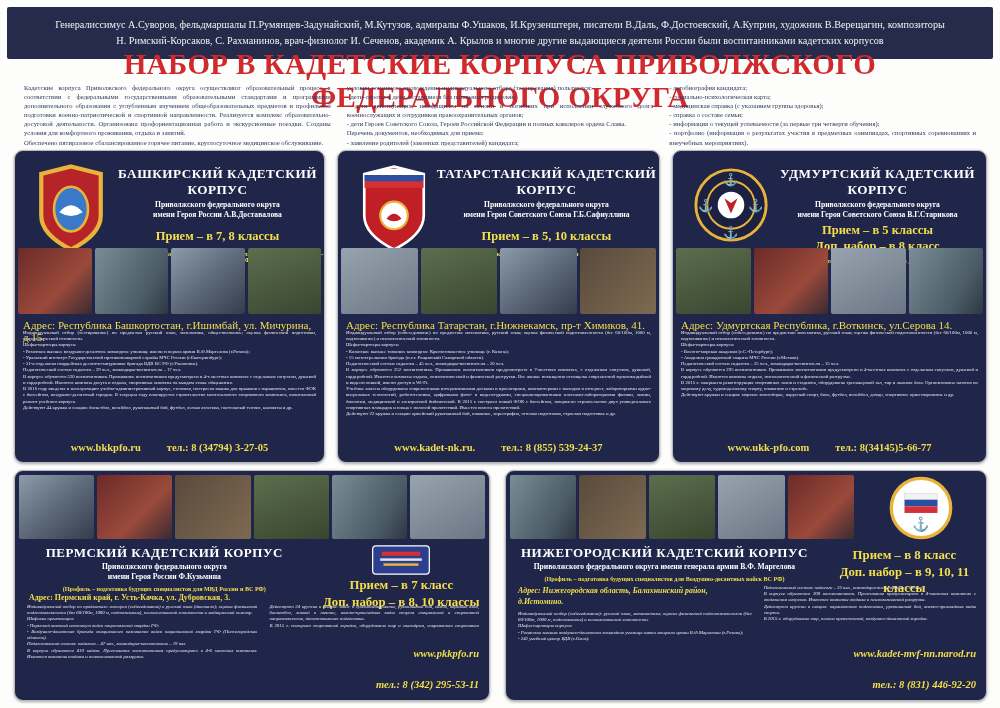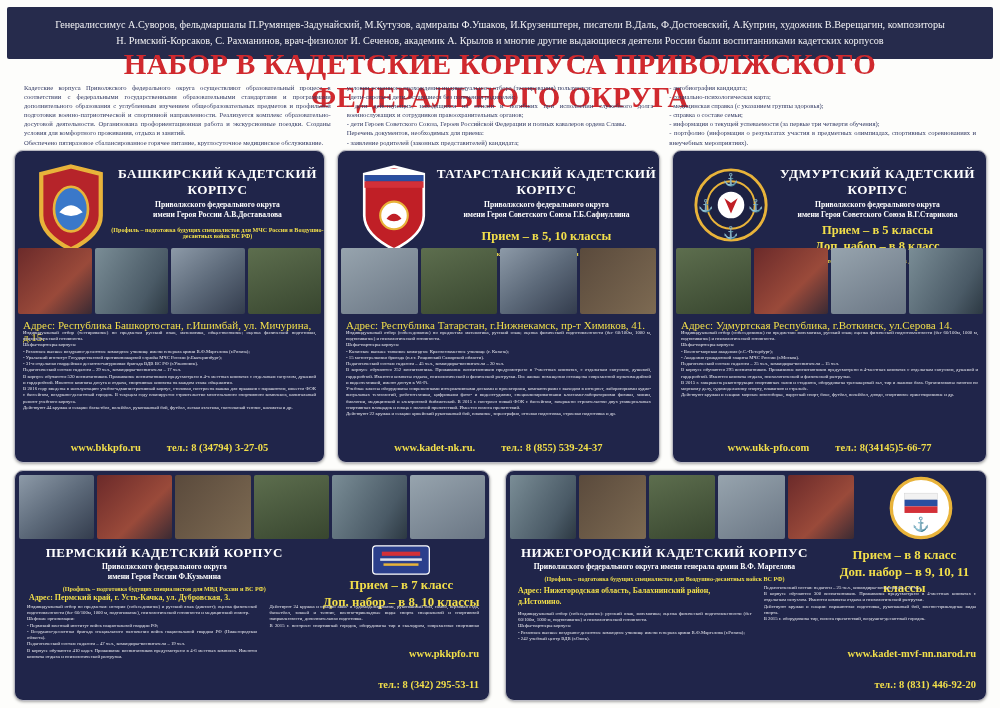--- a/index.html
+++ b/index.html
@@ -56,21 +56,21 @@
   .bh{position:absolute;left:0;top:74px;width:100%;display:flex;justify-content:center;}
   .bh-left{width:63%;text-align:center;}
   #p-nn .bh-left{width:66%;}
   .bh-right{width:37%;text-align:center;}
   #p-nn .bh-right{width:34%;}
   .bh .ptitle{font-size:13px;}
   .bh .sub{margin-top:1px;}
   .bh .prof{margin-top:4px;}
   .bh .adm{margin-top:2px;font-size:12.8px;}
   .emblem-perm{width:66px;height:30px;margin:0 auto 2px auto;}
-  .cols{position:absolute;left:12px;right:10px;top:133px;bottom:7px;display:flex;gap:12px;}
+  .cols{position:absolute;left:12px;right:10px;top:133px;bottom:7px;display:flex;gap:12px;font-style:italic;}
   #p-nn .cols{top:114px;}
   .colL{flex:1.1;display:flex;flex-direction:column;}
   .colR{flex:1;display:flex;flex-direction:column;}
   .fine2{font-size:4.8px;line-height:1.3;color:#e9e9f0;white-space:pre-line;
          text-align:justify;overflow:hidden;flex:1;}
   .addr2{font-size:7.9px;font-weight:bold;color:#f2df4a;line-height:1.45;
          white-space:pre-line;margin-bottom:3px;}
   #p-perm .addr2{position:absolute;left:14px;top:121px;margin:0;}
   .pfoot2{text-align:right;font-size:10.5px;font-weight:bold;color:#f2df4a;line-height:1.5;
           margin-top:2px;white-space:pre-line;}
@@ -114,20 +114,21 @@
       <svg viewBox="0 0 64 82" width="68" height="88">
         <path d="M32 2 L60 9 V48 Q60 66 32 80 Q4 66 4 48 V9 Z" fill="#b6242a" stroke="#e8b33a" stroke-width="4"></path>
         <ellipse cx="32" cy="42" rx="16" ry="21" fill="#3a78c9" stroke="#e8b33a" stroke-width="2.5"></ellipse>
         <path d="M21 45 q11 -13 22 0 q-11 7 -22 0 z" fill="#ffffff"></path>
       </svg>
     </div>
     <div class="phead">
       <h2 class="ptitle">БАШКИРСКИЙ КАДЕТСКИЙ КОРПУС</h2>
       <div class="sub">Приволжского федерального округа
 имени Героя России А.В.Доставалова</div>
+      <div class="adm">Прием – в 7, 8 классы</div>
       <div class="prof">(Профиль – подготовка будущих специалистов для МЧС России и Воздушно-десантных войск ВС РФ)</div>
     </div>
     <div class="photos">
       <div class="ph g1"></div>
       <div class="ph g2"></div>
       <div class="ph g4"></div>
       <div class="ph g3"></div>
     </div>
     <div class="addr">Адрес: Республика Башкортостан, г.Ишимбай, ул. Мичурина, д.15.</div>
     <div class="fine">Индивидуальный отбор (тестирование) по предметам русский язык, математика, обществознание; оценка физической подготовки, психологической готовности.

